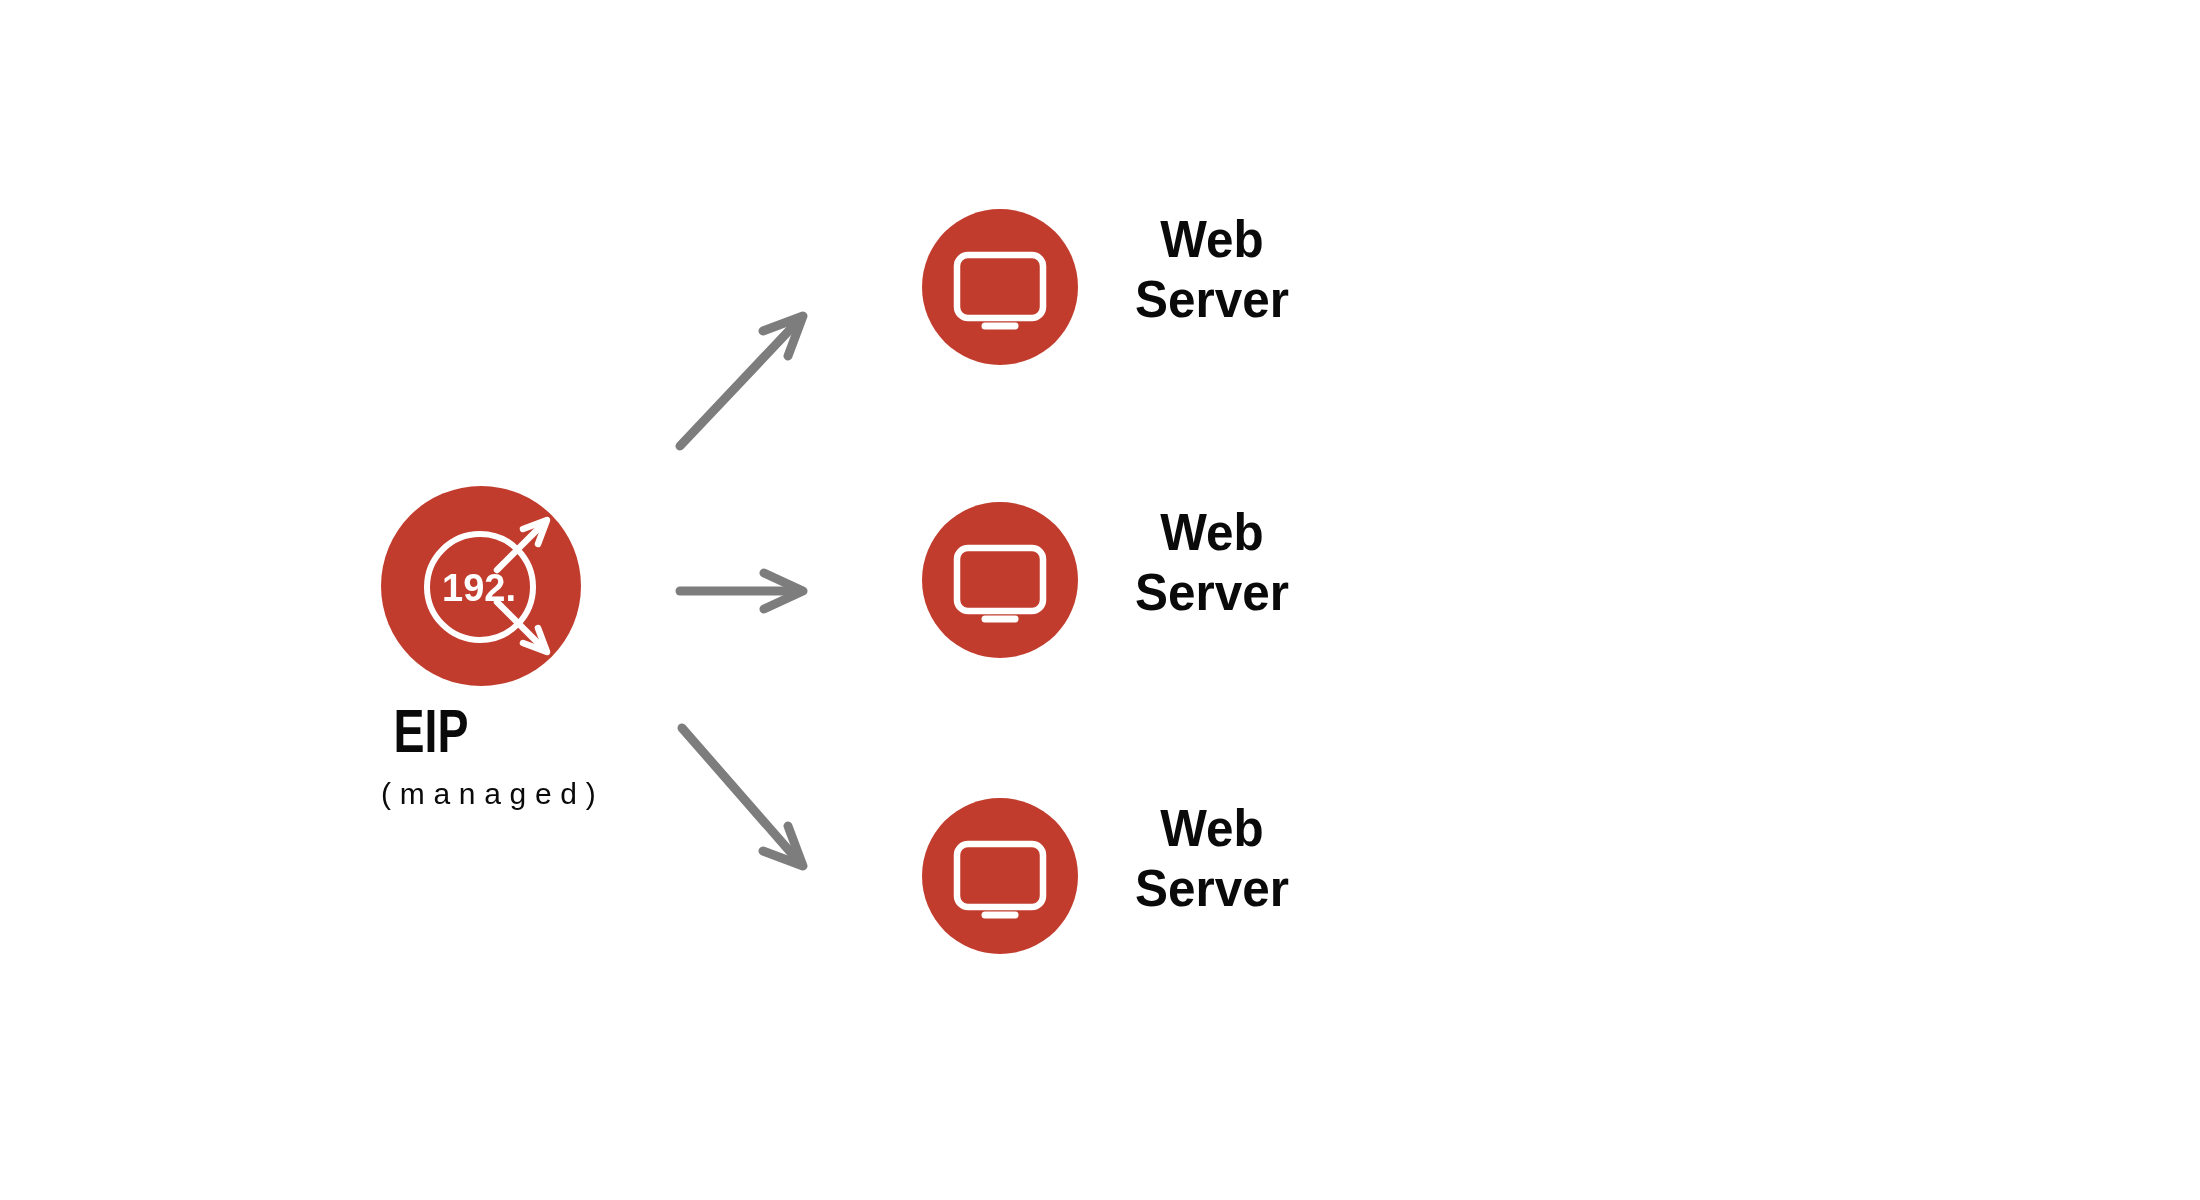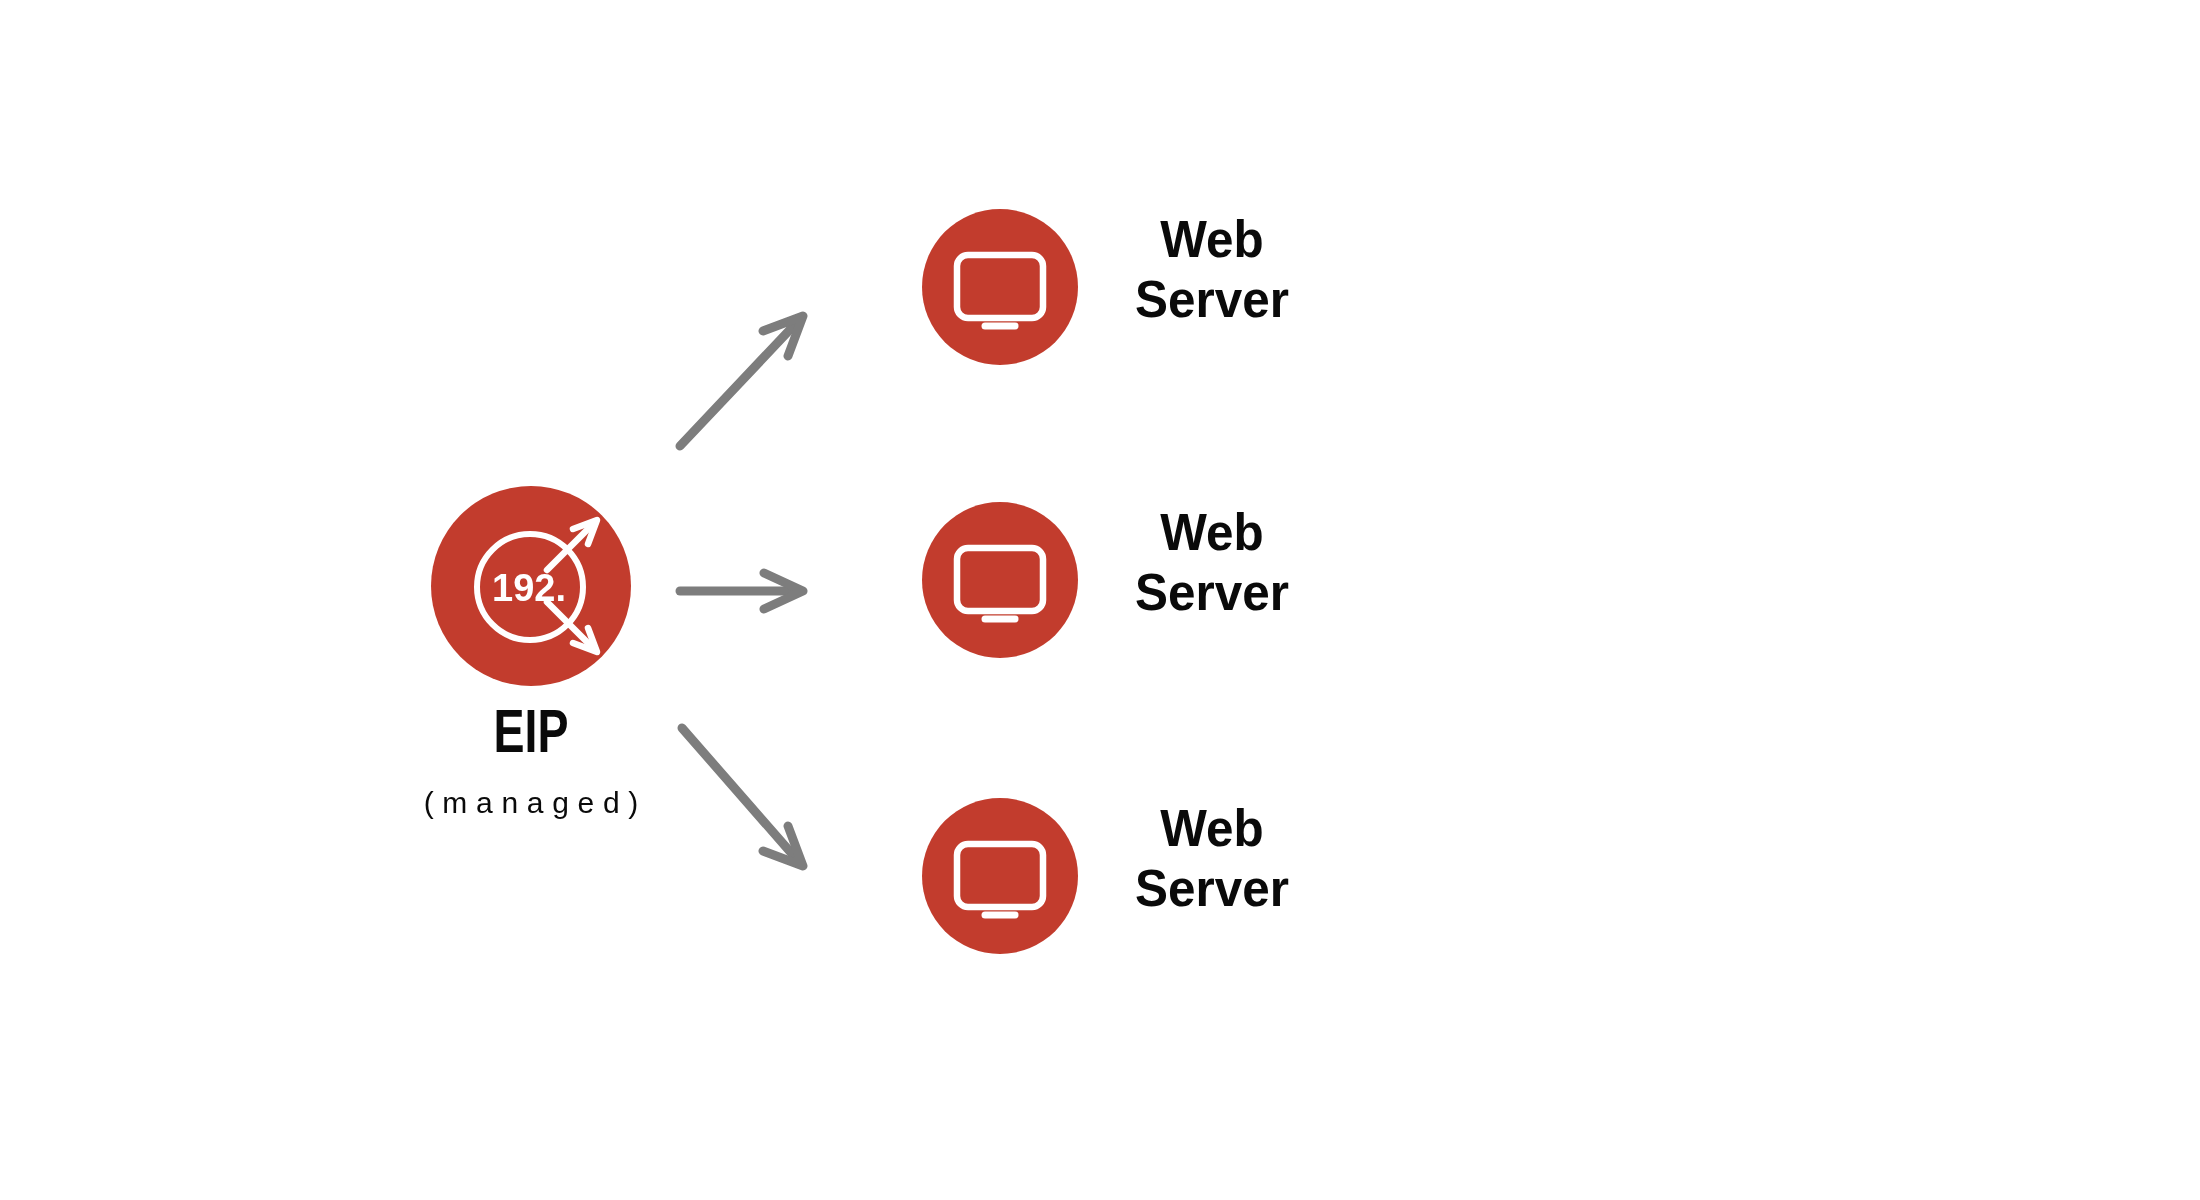--- a/index.html
+++ b/index.html
@@ -29,21 +29,21 @@
   }
 
   
   .eip-node {
     position: absolute;
     left: 381px;
     top: 486px;
     width: 300px;
     display: flex;
     flex-direction: column;
-    align-items: center;
+    align-items: flex-start;
   }
   .eip-circle {
     position: relative;
     width: 200px;
     height: 200px;
     border-radius: 50%;
     background: var(--node-red, #C23C2D);
   }
   .eip-circle svg { position: absolute; left: 0; top: 0; }
   .eip-ip-text {
@@ -61,21 +61,21 @@
   .eip-label {
     margin-top: 14px;
     color: var(--label-black, #0a0a0a);
     font-size: 62px;
     font-weight: 700;
     line-height: 1;
     transform: scaleX(0.75);
     transform-origin: center;
   }
   .eip-sublabel {
-    margin-top: 26px;
+    margin-top: 17px;
     color: var(--label-black, #0a0a0a);
     font-size: 30px;
     font-weight: 400;
     letter-spacing: 0.29em;
     margin-right: -0.29em;
     line-height: 1;
   }
 
   
   .server-node {

